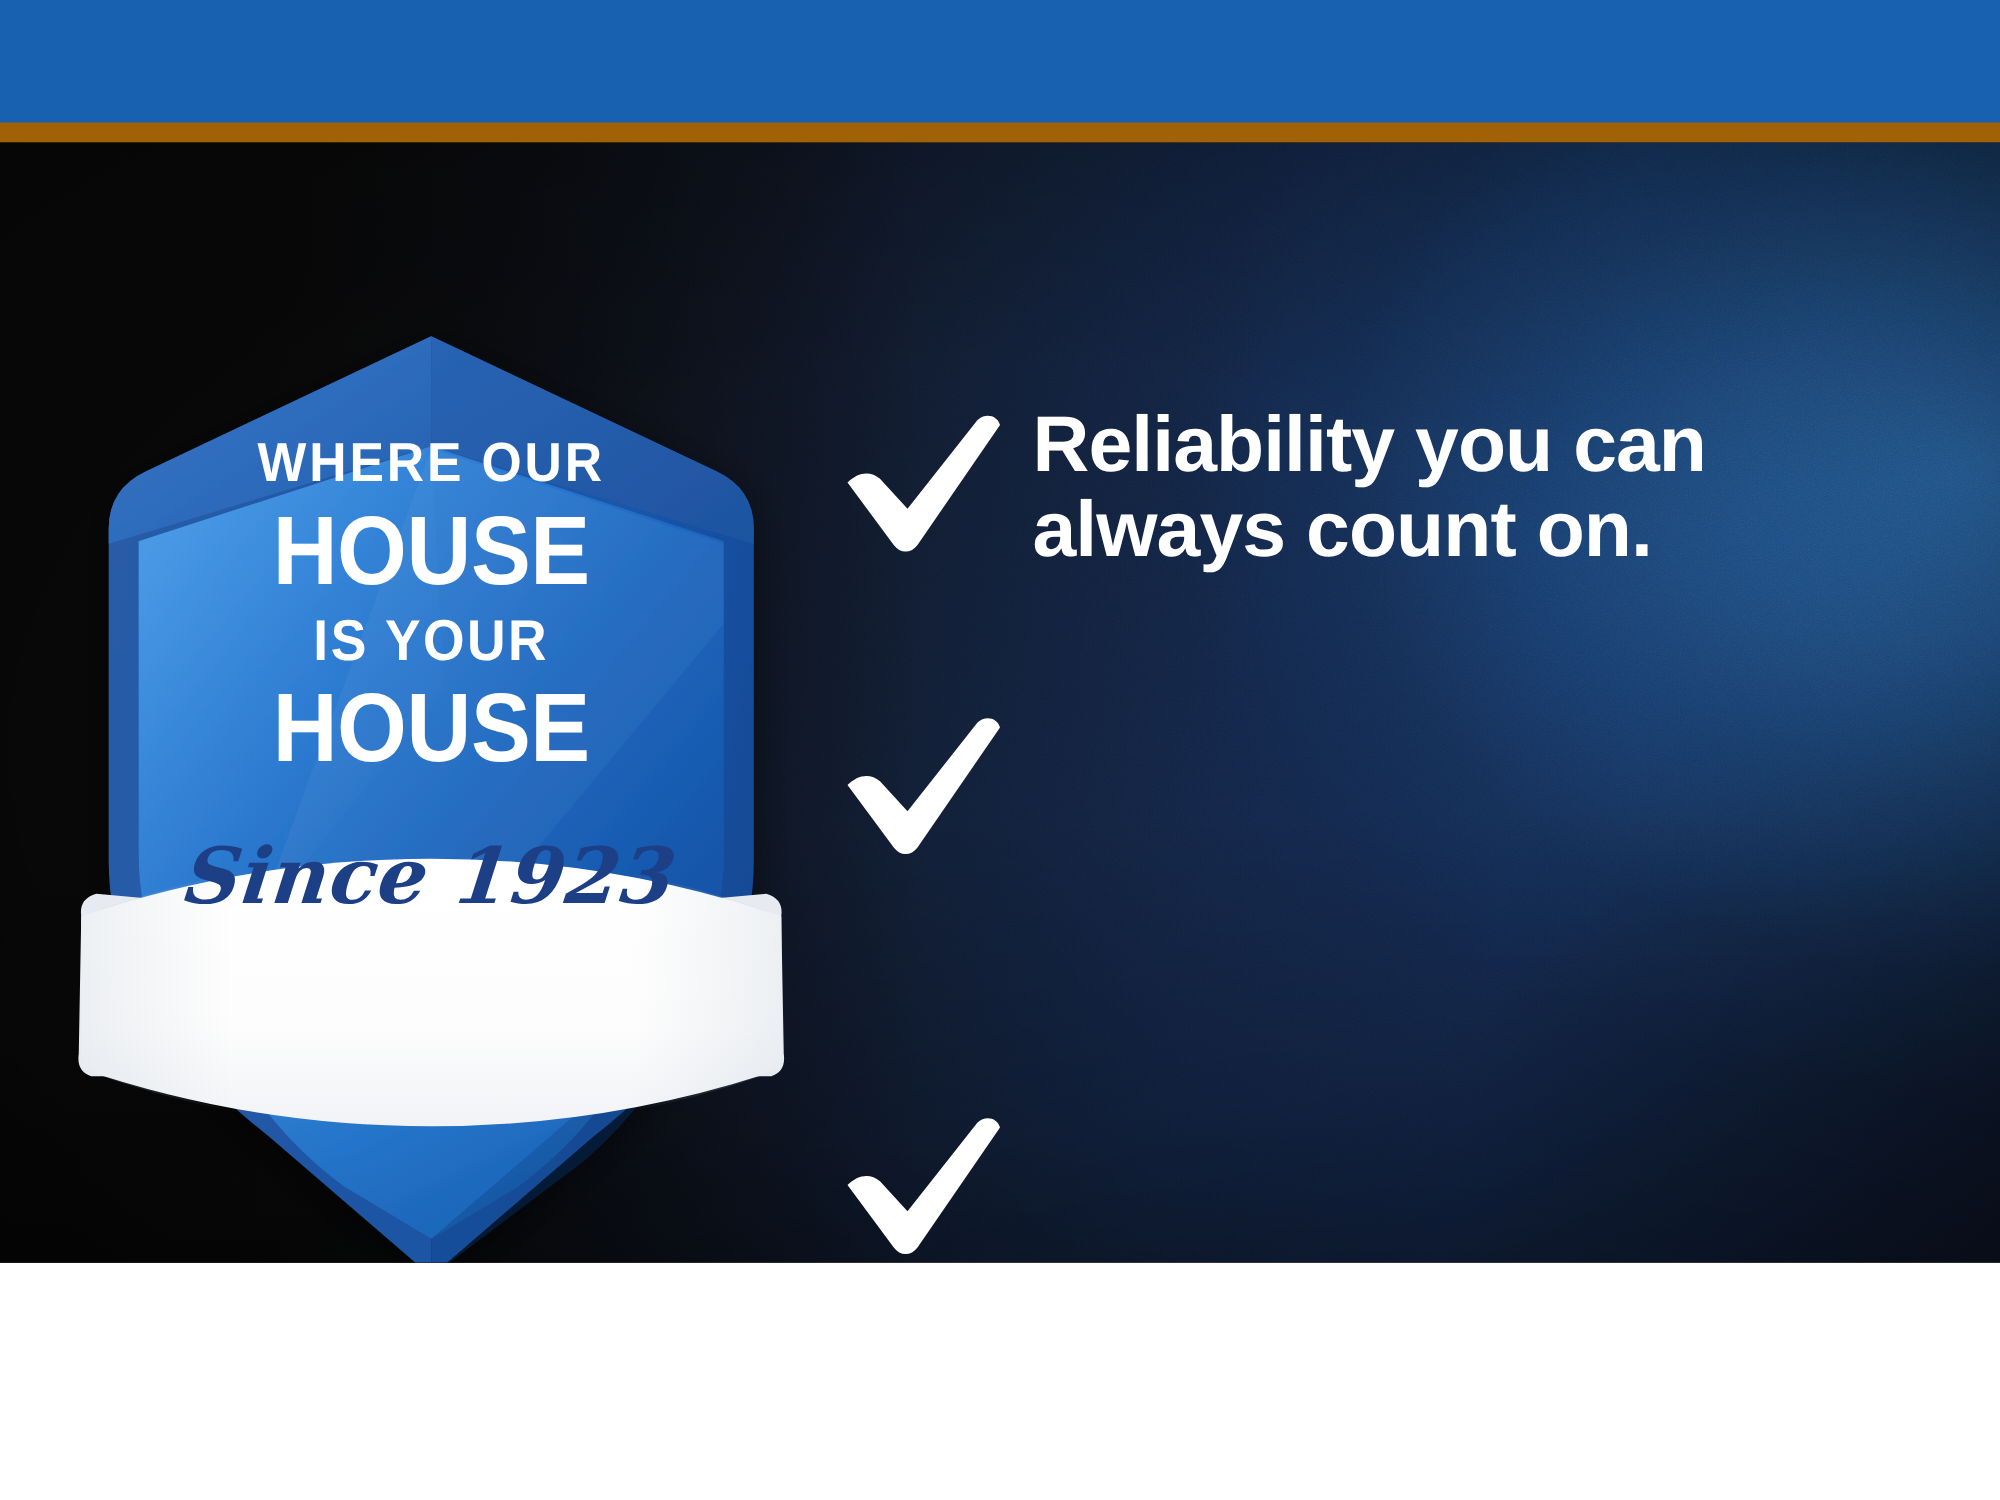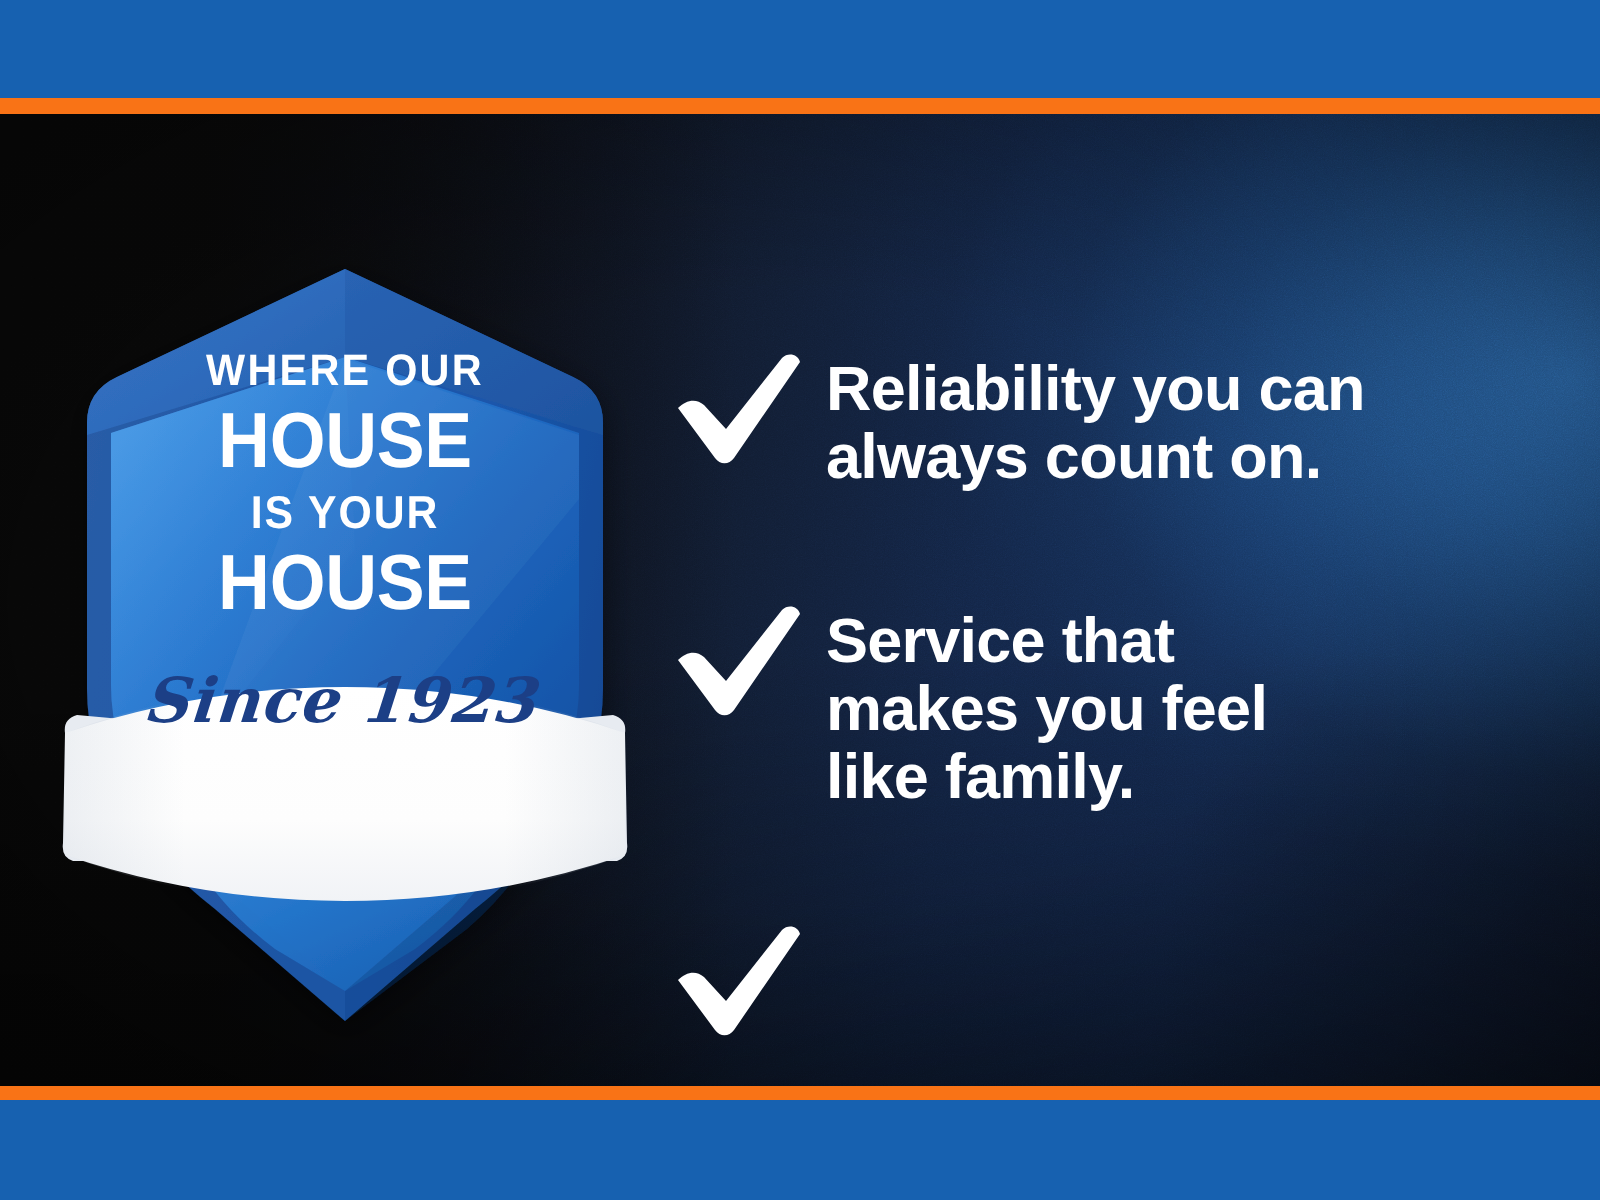--- a/index.html
+++ b/index.html
@@ -5,22 +5,22 @@
   * { margin:0; padding:0; box-sizing:border-box; }
   html, body {
     width:1600px; height:1200px;
     background:#ffffff;
     font-family:"Liberation Sans", sans-serif;
     overflow:hidden;
   }
 
   #canvas {
     position:relative;
-    width:1600px; height:1200px;
-    background:#f97316;
+    width:1600px; height:1010px;
+    background:#a16207;
     overflow:hidden;
   }
 
   
   .brand-bar {
     position:absolute; left:0; width:1600px;
     background:#1761b0;
   }
   #bar-top    { top:0;    height:98px; }
   #bar-bottom { top:1100px; height:100px; }
@@ -123,22 +123,21 @@
   #bullets {
     position:absolute;
     left:672px; top:180px;
     width:860px;
   }
   .bullet {
     position:absolute;
     left:0;
     width:860px;
     display:flex;
-    align-items:flex-start;
-    margin-top:32px;
+    align-items:center;
   }
   #bullet-0 { top:24px; }
   #bullet-1 { top:276px; }
   #bullet-2 { top:596px; }
 
   .check-wrap {
     flex:0 0 auto;
     width:132px; height:120px;
     margin-right:22px;
     position:relative;
@@ -300,23 +299,20 @@
 always count on.</span>
       </div>
 
       <div class="bullet" id="bullet-1">
         <span class="check-wrap">
           <svg viewBox="0 0 132 120" xmlns="http://www.w3.org/2000/svg">
             <path d="M 6,58 C 14,50 24,48 32,55 L 54,79 L 110,8
                      C 116,2 126,4 128,12 L 62,108 C 57,115 48,115 43,108 Z" fill="#ffffff"></path>
           </svg>
         </span>
-        <span class="bullet-text">Service that
-makes you feel
-like family.</span>
       </div>
 
       <div class="bullet" id="bullet-2">
         <span class="check-wrap">
           <svg viewBox="0 0 132 120" xmlns="http://www.w3.org/2000/svg">
             <path d="M 6,58 C 14,50 24,48 32,55 L 54,79 L 110,8
                      C 116,2 126,4 128,12 L 62,108 C 57,115 48,115 43,108 Z" fill="#ffffff"></path>
           </svg>
         </span>
       </div>

